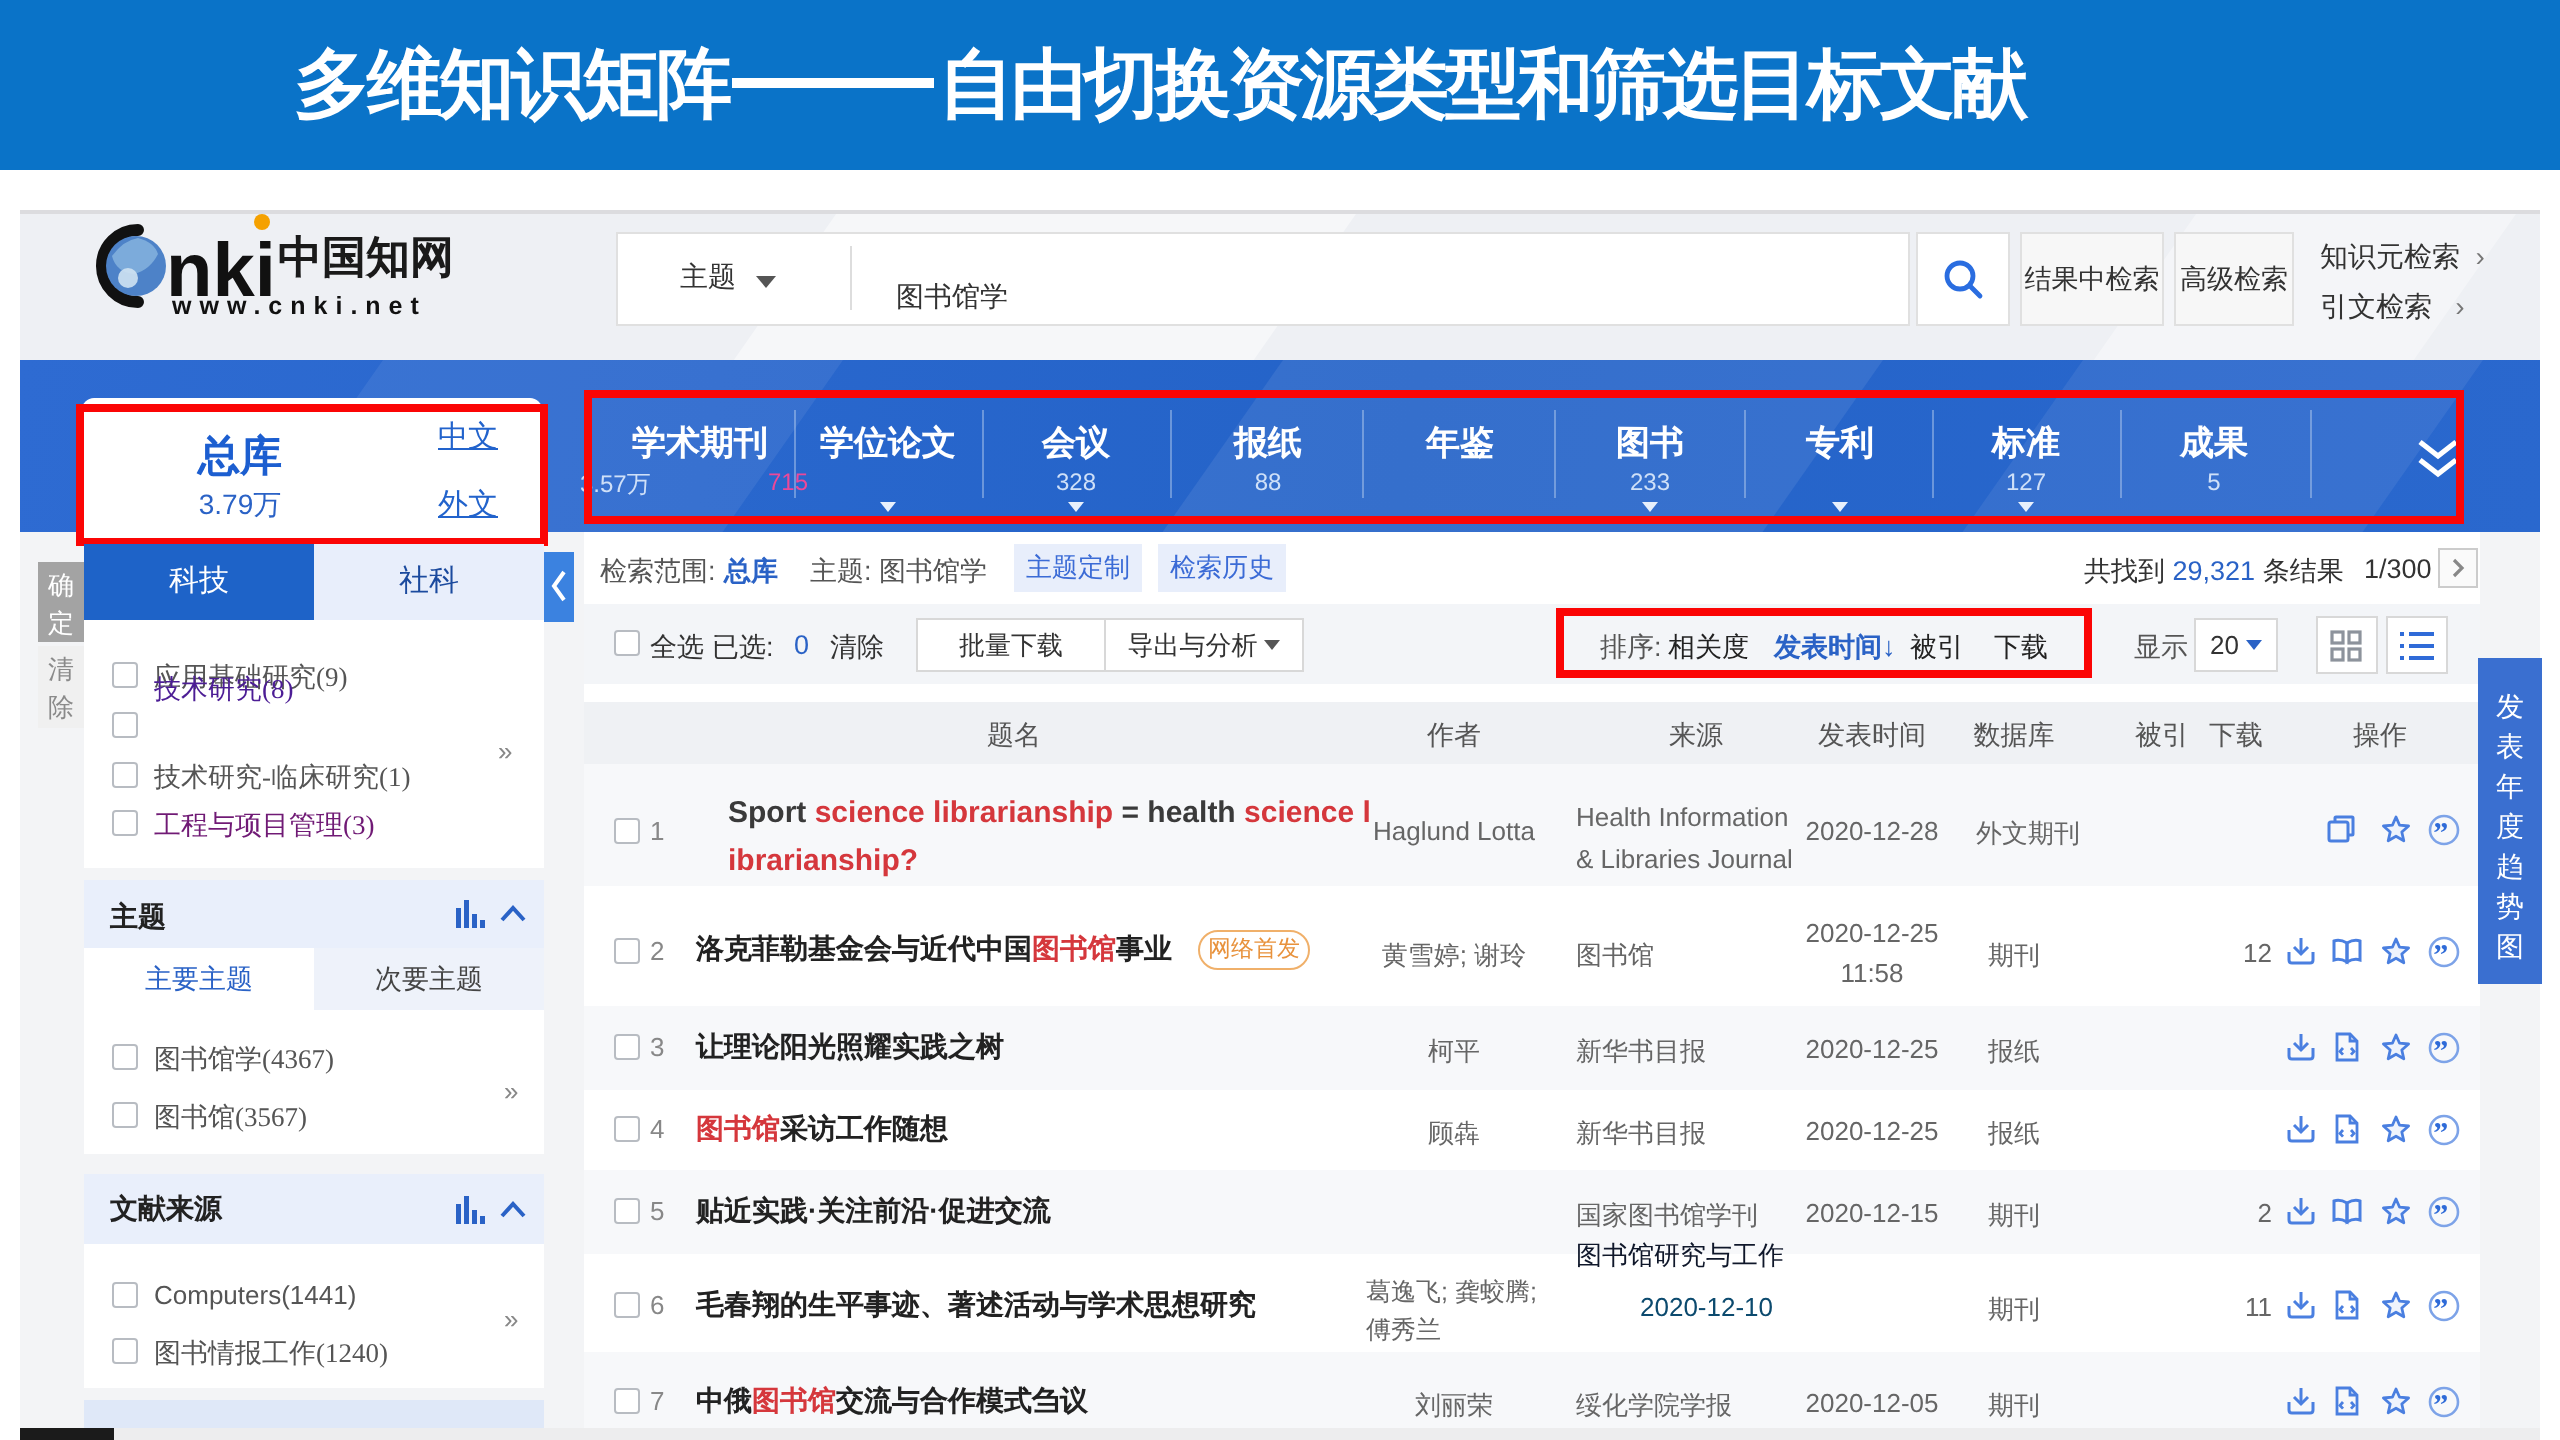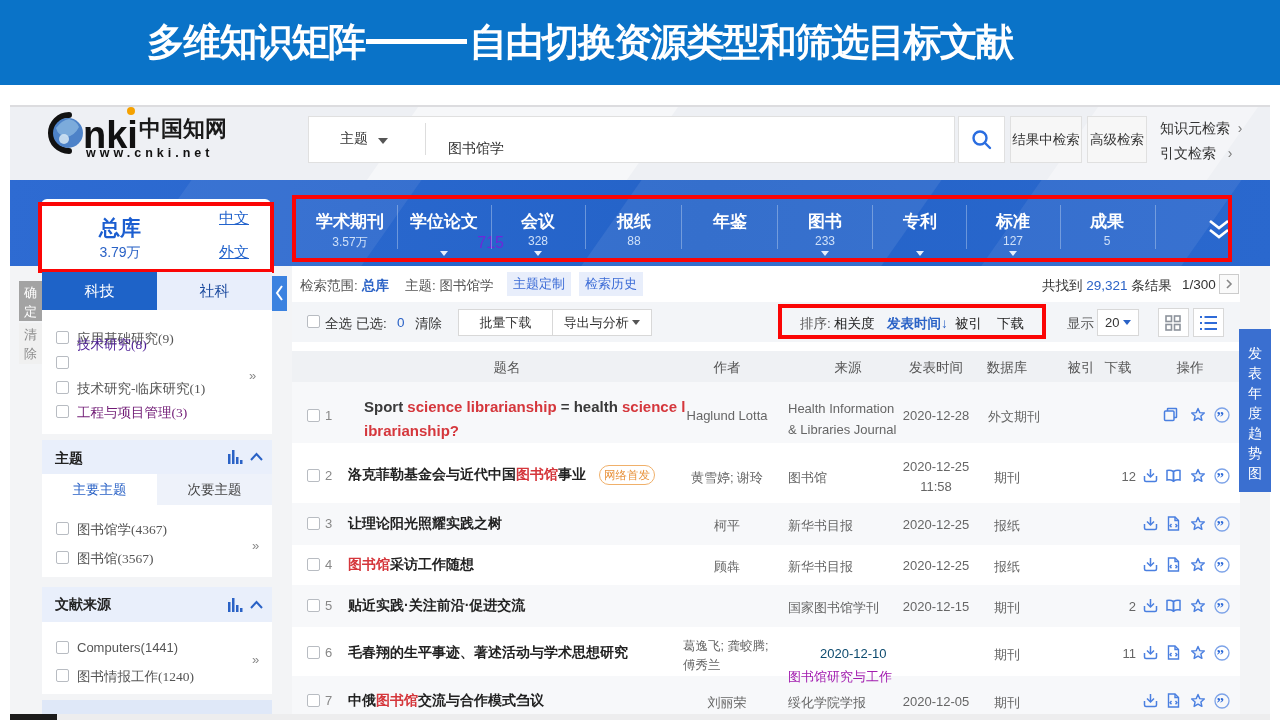--- a/index.html
+++ b/index.html
@@ -45,23 +45,23 @@
 <div class="abs" style="left:1087px;top:116px;width:60px;height:47px;background:#f7f7f7;border:1px solid #e0e0e0;text-align:center;line-height:45px;font-size:13.5px;color:#333">高级检索</div>
 <div class="abs" style="left:1160px;top:120px;font-size:14px;color:#333">知识元检索&nbsp;&nbsp;<span style="color:#777">›</span></div>
 <div class="abs" style="left:1160px;top:145px;font-size:14px;color:#333">引文检索&nbsp;&nbsp;&nbsp;<span style="color:#777">›</span></div>
 
 <div class="abs" style="left:10px;top:180px;width:1260px;height:86px;background:linear-gradient(100deg,#2e6bd2 0%,#2463c8 55%,#2a68ce 100%);overflow:hidden">
   <div class="abs" style="left:150px;top:-20px;width:230px;height:130px;background:rgba(255,255,255,.07);transform:skewX(-35deg)"></div>
   <div class="abs" style="left:600px;top:-20px;width:300px;height:130px;background:rgba(255,255,255,.08);transform:skewX(-35deg)"></div>
   <div class="abs" style="left:1000px;top:-20px;width:200px;height:130px;background:rgba(255,255,255,.07);transform:skewX(-35deg)"></div>
 </div>
 <div class="abs" style="left:290px;top:210px;width:120px;text-align:center;font-size:17px;font-weight:bold;color:#fff">学术期刊</div>
-<div class="abs" style="left:290px;top:234px;width:120px;text-align:center;font-size:12px;color:#cfe0f8">3.57万</div>
+<div class="abs" style="left:290px;top:234px;width:120px;text-align:left;font-size:12px;color:#cfe0f8">3.57万</div>
 <div class="abs" style="left:384px;top:210px;width:120px;text-align:center;font-size:17px;font-weight:bold;color:#fff">学位论文</div>
-<div class="abs" style="left:384px;top:234px;width:120px;text-align:right;font-size:16px;color:#6d28d9">715</div>
+<div class="abs" style="left:384px;top:234px;width:120px;text-align:left;font-size:12px;color:#ec4899">715</div>
 <div class="abs" style="left:440px;top:251px;width:0;height:0;border-left:4px solid transparent;border-right:4px solid transparent;border-top:5px solid #e8f0fc"></div>
 <div class="abs" style="left:478px;top:210px;width:120px;text-align:center;font-size:17px;font-weight:bold;color:#fff">会议</div>
 <div class="abs" style="left:478px;top:234px;width:120px;text-align:center;font-size:12px;color:#cfe0f8">328</div>
 <div class="abs" style="left:534px;top:251px;width:0;height:0;border-left:4px solid transparent;border-right:4px solid transparent;border-top:5px solid #e8f0fc"></div>
 <div class="abs" style="left:574px;top:210px;width:120px;text-align:center;font-size:17px;font-weight:bold;color:#fff">报纸</div>
 <div class="abs" style="left:574px;top:234px;width:120px;text-align:center;font-size:12px;color:#cfe0f8">88</div>
 <div class="abs" style="left:670px;top:210px;width:120px;text-align:center;font-size:17px;font-weight:bold;color:#fff">年鉴</div>
 <div class="abs" style="left:765px;top:210px;width:120px;text-align:center;font-size:17px;font-weight:bold;color:#fff">图书</div>
 <div class="abs" style="left:765px;top:234px;width:120px;text-align:center;font-size:12px;color:#cfe0f8">233</div>
 <div class="abs" style="left:821px;top:251px;width:0;height:0;border-left:4px solid transparent;border-right:4px solid transparent;border-top:5px solid #e8f0fc"></div>
@@ -347,21 +347,21 @@
     <path d="M8 1.5 L9.8 5.6 L14.3 6 L10.9 9 L11.9 13.4 L8 11.1 L4.1 13.4 L5.1 9 L1.7 6 L6.2 5.6 Z" fill="#eef3fc" stroke="#4a7fe0" stroke-width="1.4" stroke-linejoin="round"></path>
   </svg>
 <svg class="abs" style="left:1214px;top:598px" width="16" height="16" viewBox="0 0 16 16">
     <circle cx="8" cy="8" r="7" fill="none" stroke="#7da3e8" stroke-width="1.3"></circle>
     <text x="2.6" y="14.5" font-size="15" font-weight="bold" font-family="Liberation Serif" fill="#2f6bd8">”</text>
   </svg>
 <div class="ck" style="left:307px;top:646px"></div>
 <div class="abs" style="left:325px;top:645px;font-size:13px;color:#888">6</div>
 <div class="abs" style="left:348px;top:644px;font-size:14px;font-weight:bold;color:#222">毛春翔的生平事迹、著述活动与学术思想研究</div>
 <div class="abs" style="left:683px;top:637px;width:100px;font-size:12.5px;color:#666;line-height:19px">葛逸飞; 龚蛟腾; 傅秀兰</div>
-<div class="abs" style="left:788px;top:668px;font-size:13px;color:#a21caf">图书馆研究与工作</div>
+<div class="abs" style="left:788px;top:619px;font-size:13px;color:#0f172a">图书馆研究与工作</div>
 <div class="abs" style="left:820px;top:646px;width:160px;text-align:left;font-size:13px;color:#0c4a6e">2020-12-10</div>
 <div class="abs" style="left:967px;top:646px;width:80px;text-align:center;font-size:13px;color:#666">期刊</div>
 <div class="abs" style="left:1100px;top:646px;width:36px;text-align:right;font-size:13px;color:#666">11</div>
 <svg class="abs" style="left:1143px;top:645px" width="15" height="15" viewBox="0 0 15 15">
     <g fill="none" stroke="#4a7fe0" stroke-width="1.5">
       <line x1="7.5" y1="1" x2="7.5" y2="8"></line>
       <path d="M4 5.5 L7.5 9 L11 5.5"></path>
       <path d="M1.5 8 L1.5 12 Q1.5 13.5 3 13.5 L12 13.5 Q13.5 13.5 13.5 12 L13.5 8"></path>
     </g>
   </svg>

